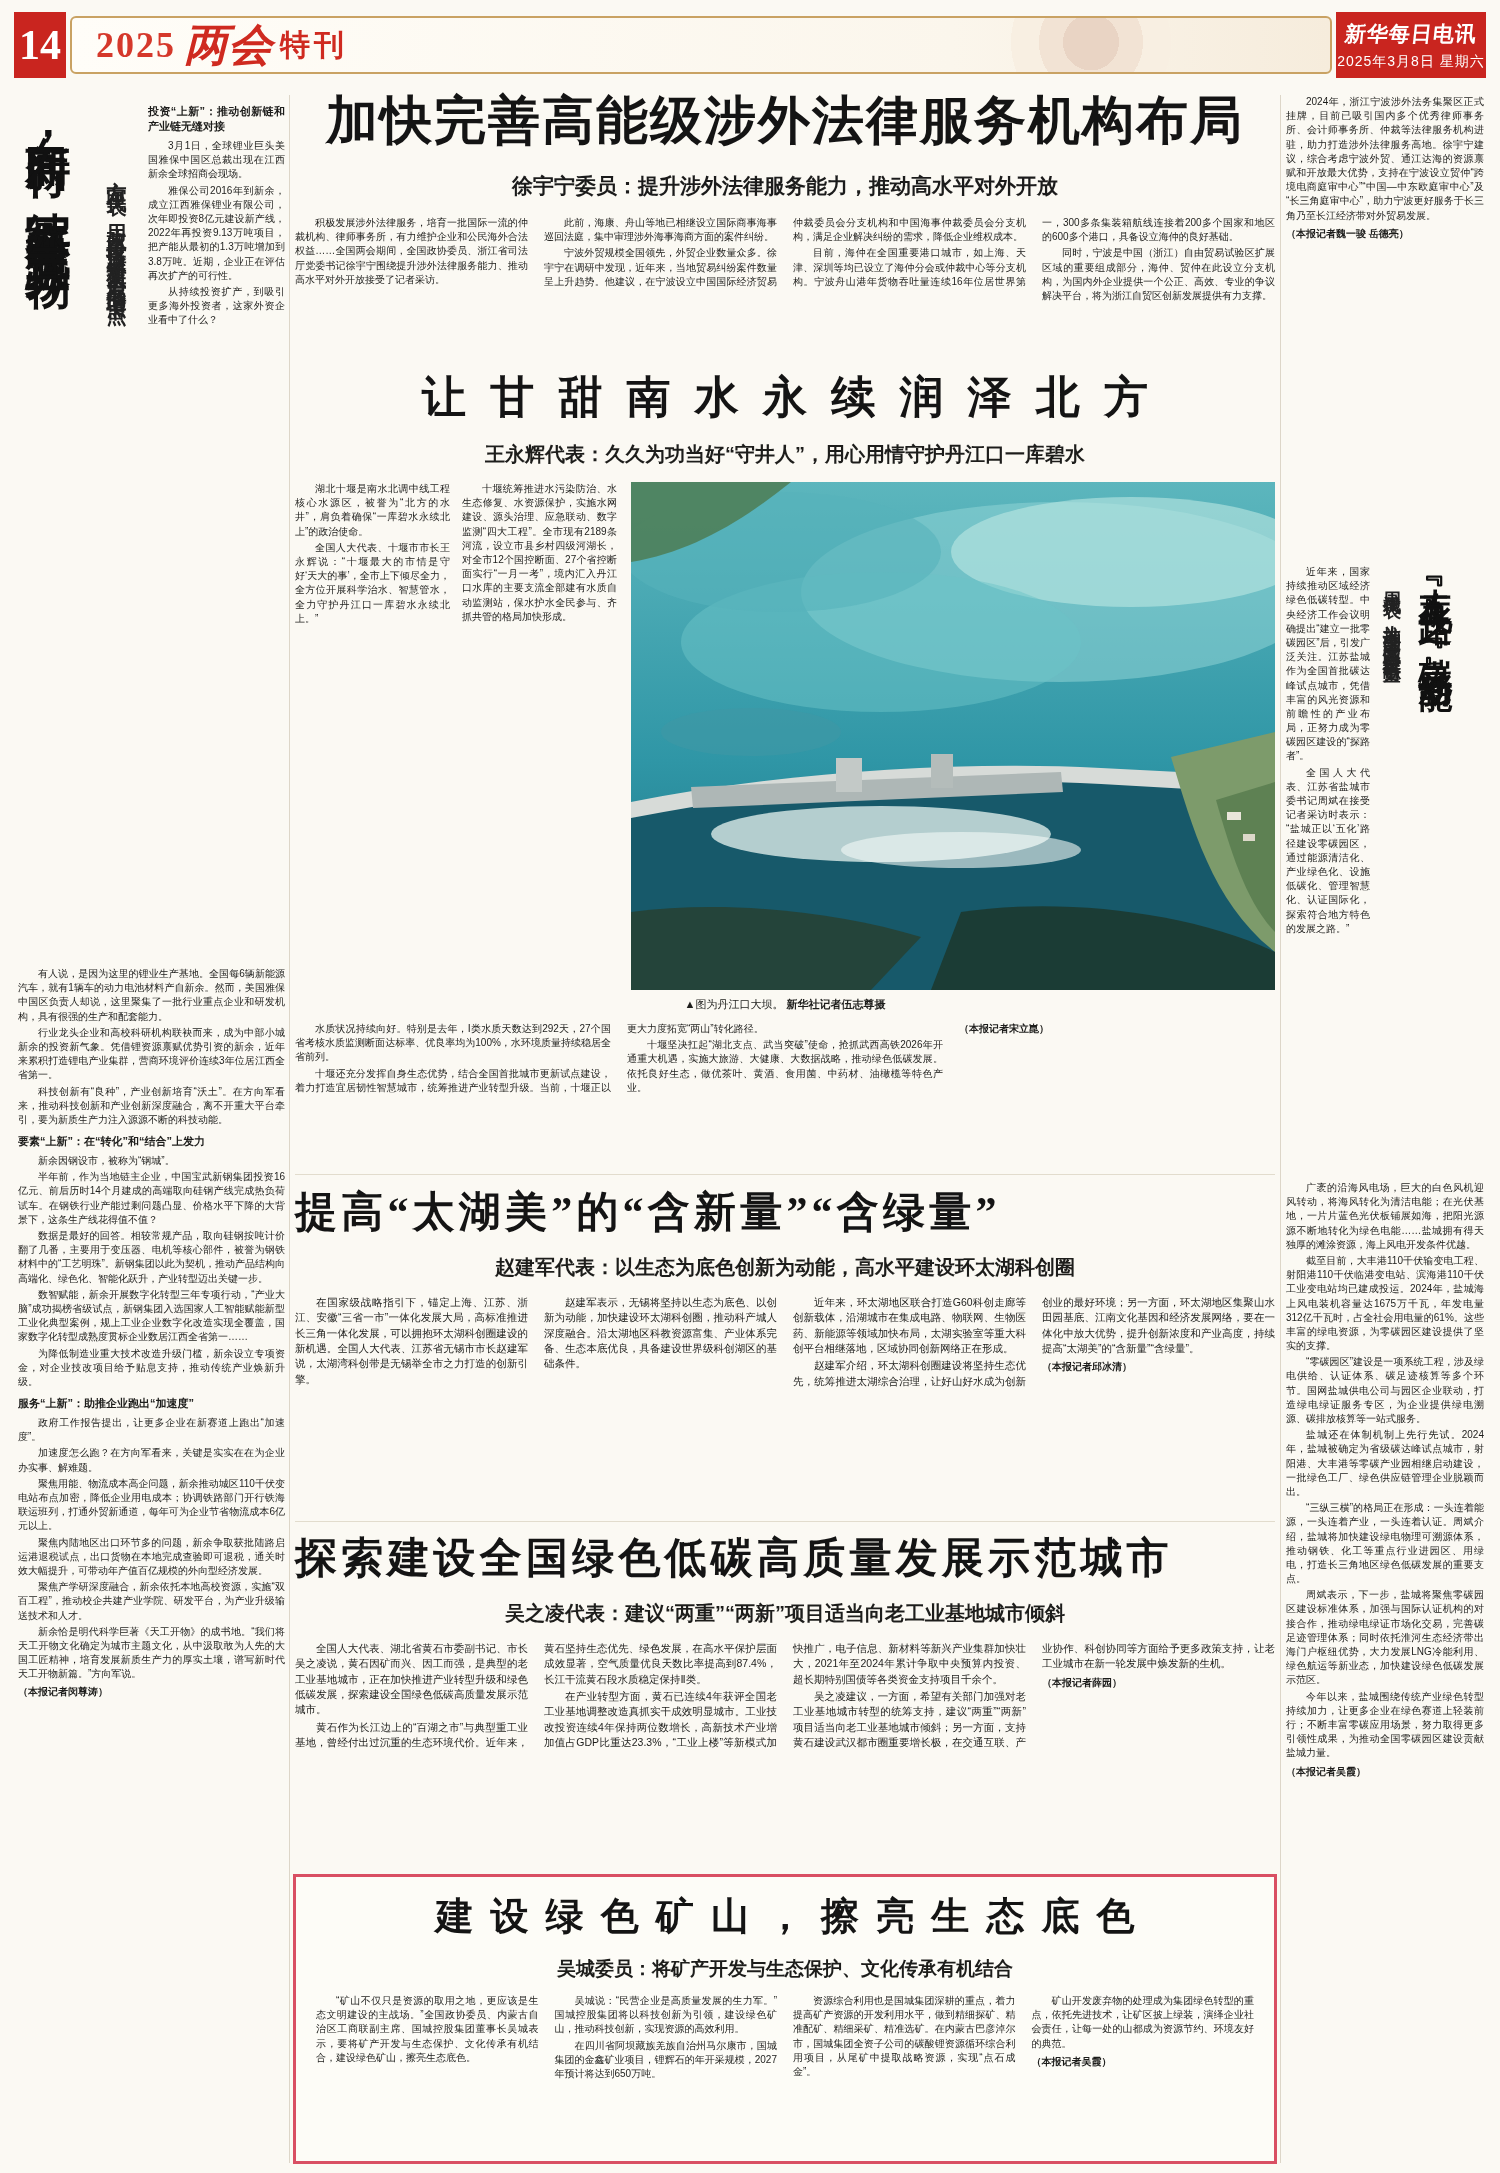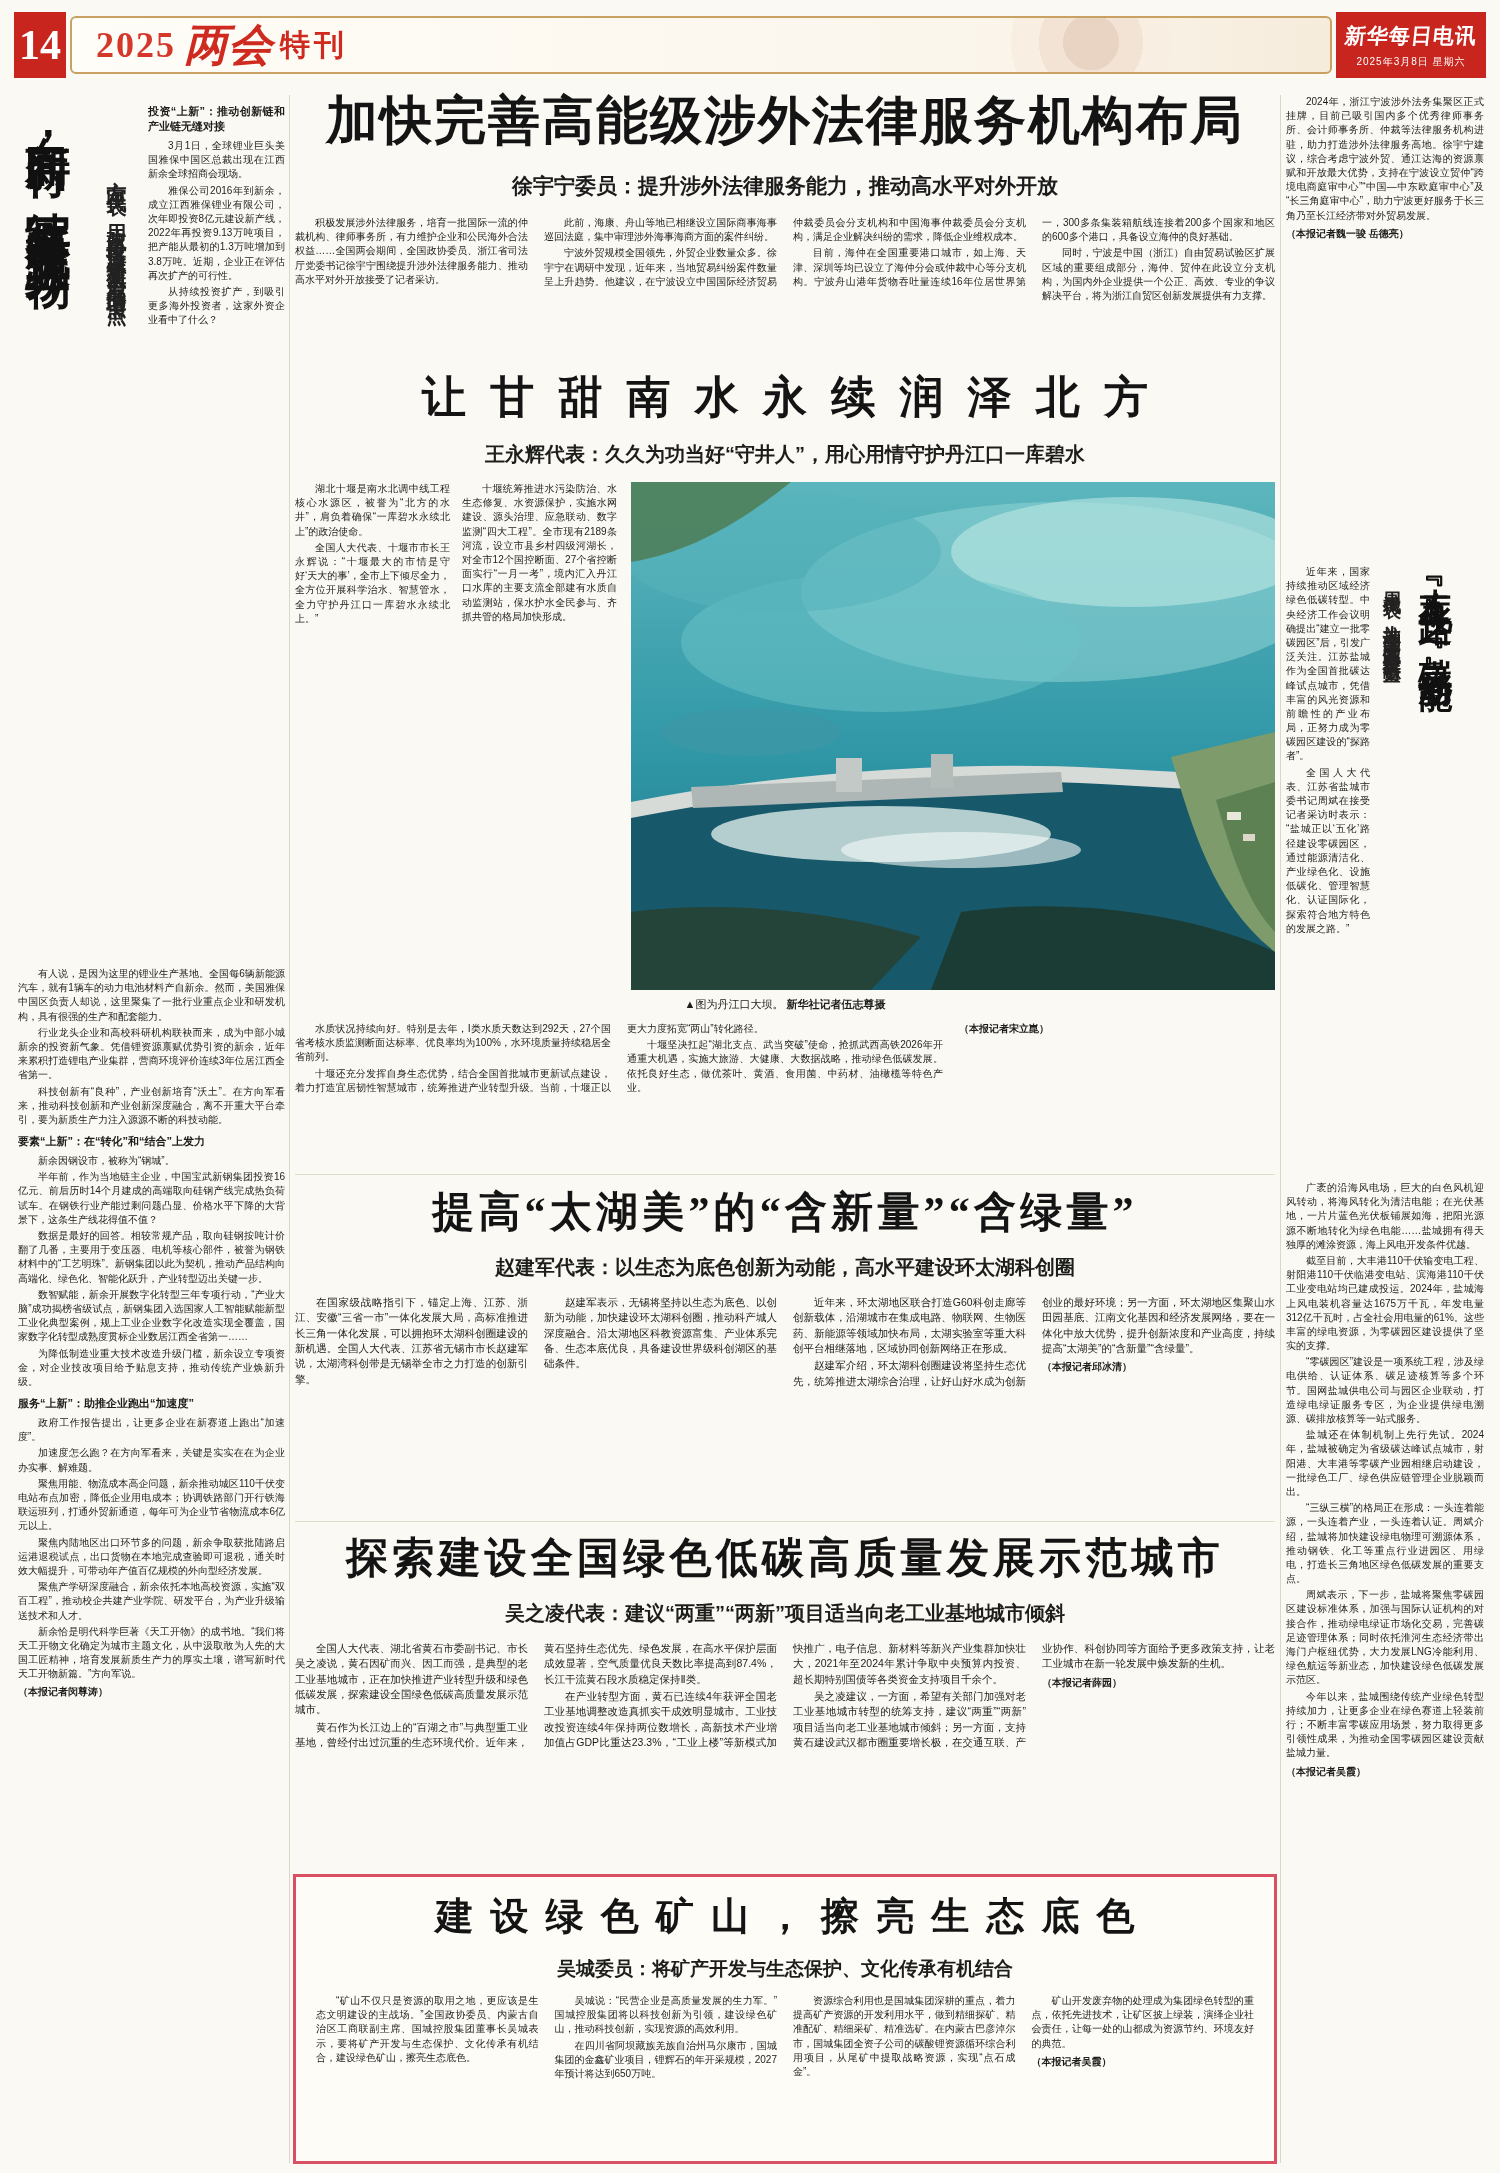--- a/index.html
+++ b/index.html
@@ -11,21 +11,21 @@
           font-family:"Liberation Serif","DejaVu Serif",serif;font-size:42px;font-weight:bold;text-align:center;}
   .banner{flex:1;margin:4px 4px;border:2px solid #c9a263;border-radius:6px;background:
           radial-gradient(circle at 81% 45%, #e9d4c4 0 28px, #f2e3d4 28px 52px, #f8efe2 52px 80px, rgba(250,247,240,0) 80px),
           linear-gradient(90deg,#fffdf8 0%,#fbf6ec 70%,#f6ecdc 100%);
           display:flex;align-items:center;padding:8px 24px;text-align:center;}
   .banner .y{color:#d5382b;font-size:36px;font-weight:bold;font-family:"Liberation Serif","DejaVu Serif",serif;letter-spacing:2px;}
   .banner .b{color:#cf2a20;font-size:44px;font-weight:bold;font-style:italic;margin:0 8px;font-family:"Liberation Serif","DejaVu Serif",serif;}
   .banner .s{color:#cf2a20;font-size:30px;font-weight:bold;letter-spacing:4px;}
   .paperbox{width:150px;background:#c9251f;color:#fff;display:flex;flex-direction:column;align-items:center;justify-content:center;gap:5px;}
   .paperbox .nm{font-family:"Liberation Serif","DejaVu Serif",serif;font-weight:bold;font-size:21px;transform:skewX(-6deg);letter-spacing:1px;}
-  .paperbox .dt{font-size:10px;letter-spacing:1px;}
+  .paperbox .dt{font-size:14px;letter-spacing:1px;}
   
   .vrule{position:absolute;top:95px;height:2068px;width:1px;background:#ddd6c8;}
   .hrule{position:absolute;left:295px;width:980px;height:1px;background:#e2dccd;}
   
   p.t{margin:0 0 2px;text-indent:2em;text-align:justify;line-height:1.42;}
   .sz10 p.t{font-size:10px;}
   .subhead{font-weight:bold;font-size:11px;margin:7px 0 5px;text-align:justify;}
   .byline{font-weight:bold;font-size:10px;margin:4px 0 0;}
   .cols4{column-count:4;column-gap:16px;overflow:hidden;}
   .cols3{column-count:3;column-gap:16px;overflow:hidden;}
@@ -51,21 +51,21 @@
   .water-row{display:flex;gap:14px;margin-top:14px;}
   .water-lead{width:322px;height:508px;}
   .photo{width:644px;height:508px;position:relative;flex:none;}
   .caption{text-align:center;font-size:11px;margin-top:7px;}
   .caption .credit{font-weight:bold;}
   .water-bottom{margin-top:10px;height:150px;}
   
   .taihu-art{position:absolute;left:295px;top:1184px;width:980px;}
   .city-art{position:absolute;left:295px;top:1530px;width:980px;}
   .h1c{font-family:"Liberation Serif","DejaVu Serif",serif;font-weight:bold;font-size:42px;
-       text-align:center;letter-spacing:0.1em;margin:0;color:#141414;}
+       letter-spacing:0.1em;margin:0;color:#141414;}
   .h2subB{text-align:center;font-size:20px;font-weight:bold;margin:14px 0 0;}
   .sec-body{margin-top:14px;height:220px;}
   .sec-body p.t{font-size:10.5px;line-height:1.46;}
   
   .mine-art{position:absolute;left:293px;top:1874px;width:984px;height:290px;box-sizing:border-box;
             border:3px solid #d94f63;background:#fdfcf7;padding:12px 20px;}
   .h1d{font-family:"Liberation Serif","DejaVu Serif",serif;font-weight:bold;font-size:38px;
        text-align:center;letter-spacing:0.45em;text-indent:0.45em;margin:2px 0 10px;color:#141414;}
   .mine-body{margin-top:12px;height:152px;}
   

